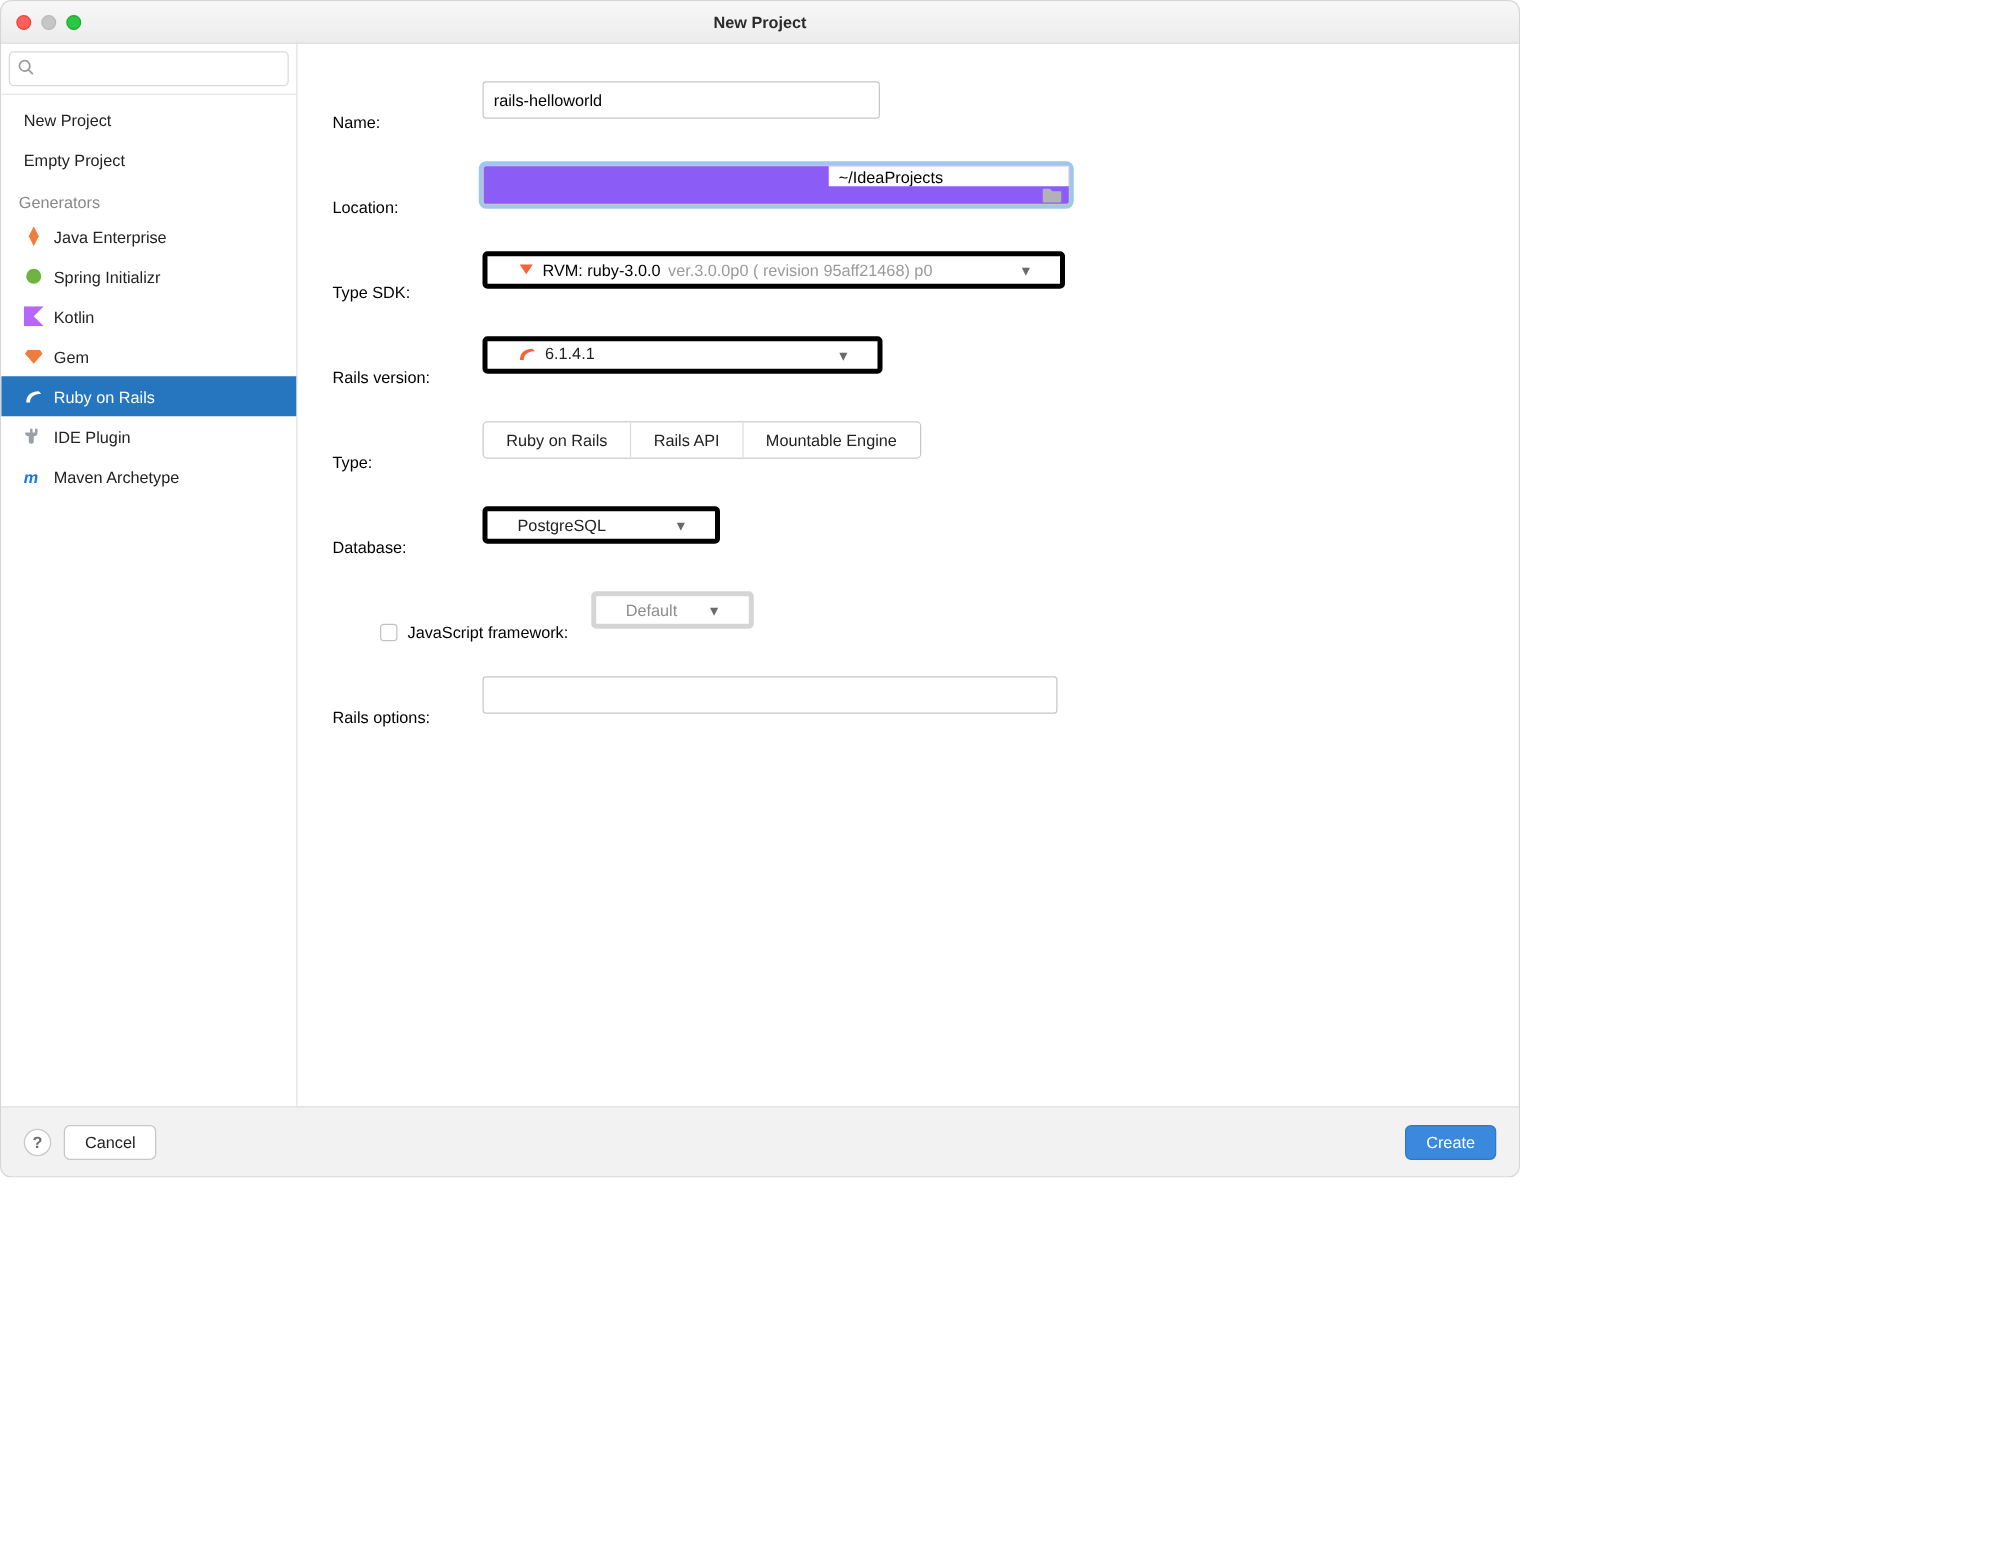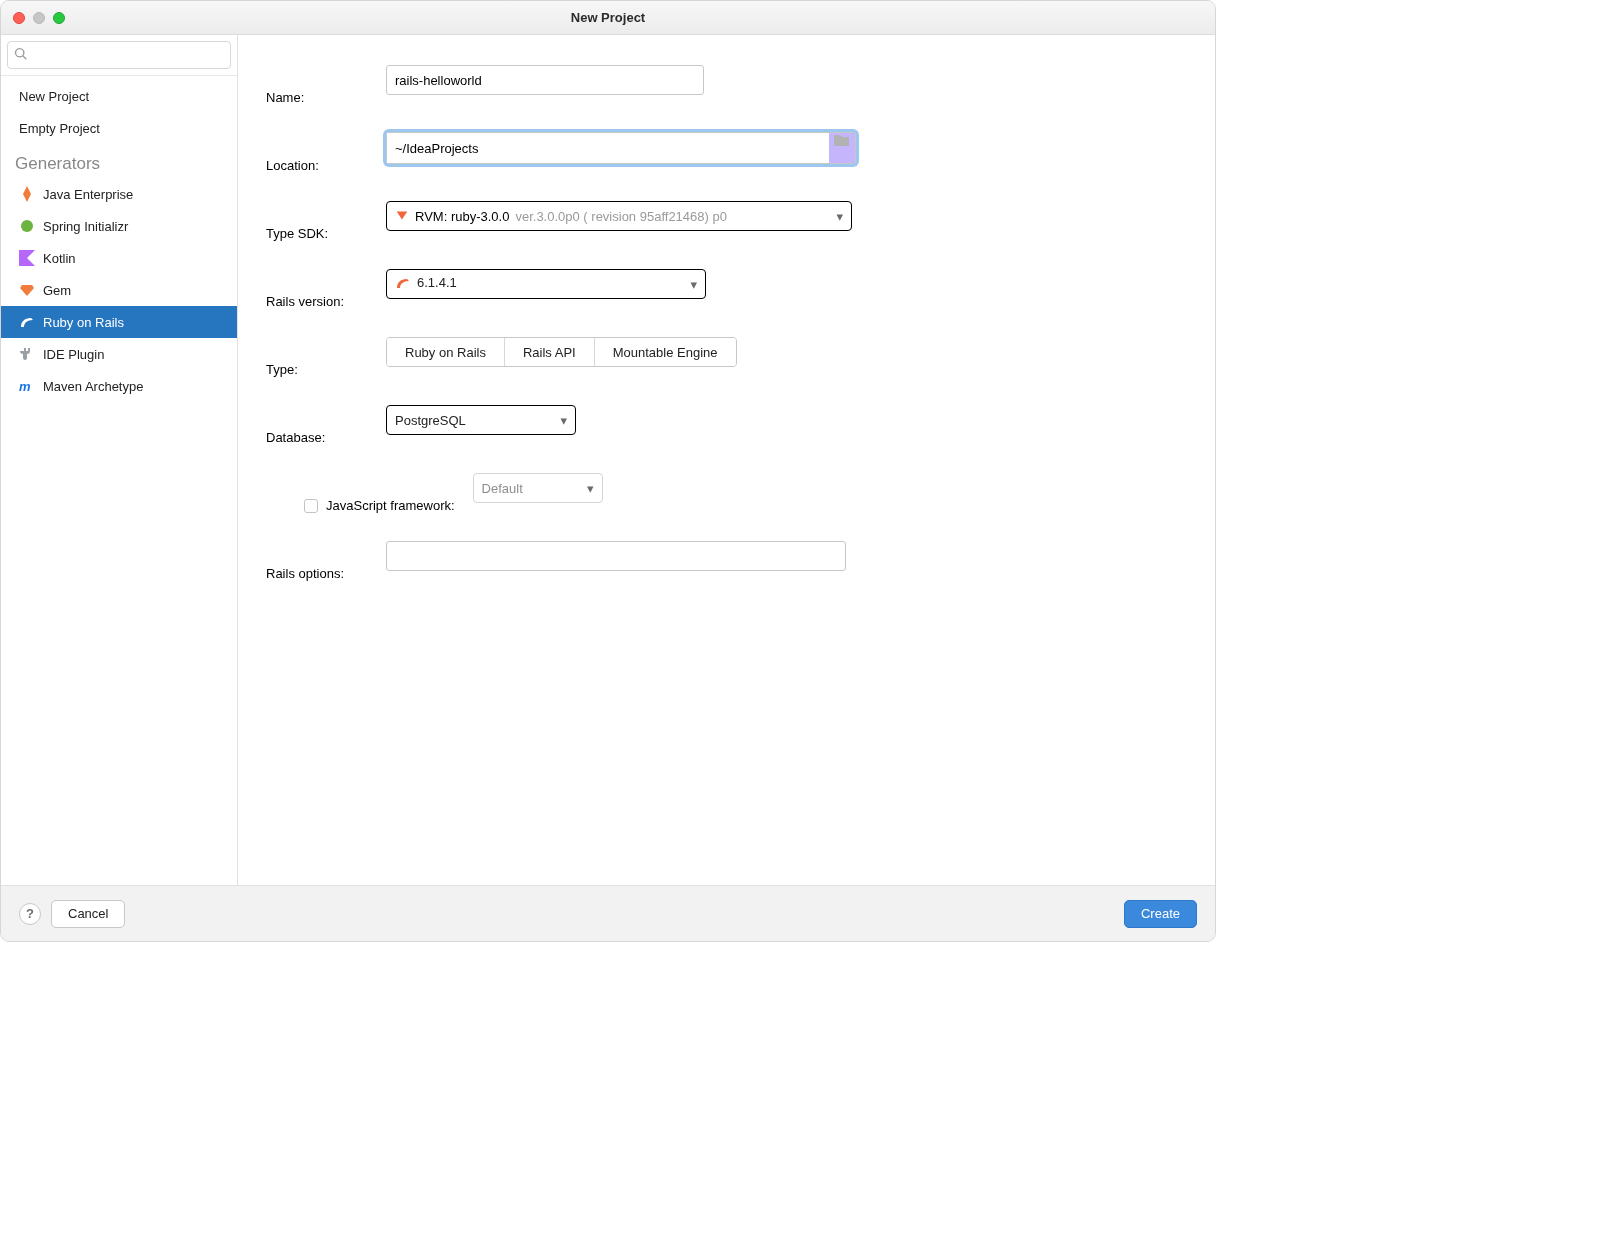--- a/index.html
+++ b/index.html
@@ -13,32 +13,32 @@
   .tl.green { background: #28c840; border: 0.5px solid #1fa633; }
   .title { position: absolute; left: 0; right: 0; text-align: center; font-weight: 600; color: #2b2b2b; }
   .body { flex: 1; display: flex; background: #fff; min-height: 0; }
   .sidebar { width: 237px; border-right: 1px solid #e2e2e2; display: flex; flex-direction: column; background: #fff; }
   .searchwrap { padding: 6px 6px; border-bottom: 1px solid #e7e7e7; }
   .search { display: flex; align-items: center; gap: 6px; height: 28px; padding: 0 6px; border: 1px solid #d8d8d8; border-radius: 4px; background: #fff; }
   .search svg { width: 14px; height: 14px; fill: #9a9a9a; }
   .search input { border: none; outline: none; flex: 1; font-size: 13px; background: transparent; }
   .side-list { padding-top: 4px; }
   .side-item { display: flex; align-items: center; gap: 8px; height: 32px; padding: 0 18px; cursor: default; }
-  .side-section { color: #888; padding: 10px 14px 4px; font-size: 17px; }
+  .side-section { color: #888; padding: 10px 14px 4px; font-size: 13px; }
   .side-item.selected { background: #2675bf; color: #fff; }
   .side-item .icon { width: 16px; height: 16px; display: inline-flex; align-items: center; justify-content: center; }
   .content { flex: 1; padding: 20px 28px; overflow: auto; }
   .row { display: flex; align-items: center; margin-bottom: 18px; }
   .row .lbl { width: 120px; color: #000; margin-top: 35px; }
   input[type=text].txt { height: 30px; border: 1px solid #c7c7c7; border-radius: 3px; padding: 0 8px; font-size: 13px; background: #fff; }
   .name-input { width: 318px; }
-  .loc-wrap { width: 470px; display: flex; align-items: flex-start; border: 1px solid #c7c7c7; border-radius: 3px; height: 32px; box-shadow: 0 0 0 3px #9ec7ef; background: #c4b5fd; }
+  .loc-wrap { width: 470px; display: flex; align-items: flex-end; border: 1px solid #c7c7c7; border-radius: 3px; height: 32px; box-shadow: 0 0 0 3px #9ec7ef; background: #8b5cf6; flex-direction: column; }
   .loc-wrap input { border: none; outline: none; flex: 1; padding: 0 8px; font-size: 13px; height: 100%; }
   .loc-wrap .browse { width: 26px; color: #b2b2b2; display: flex; align-items: center; justify-content: center; }
-  .combo { display: inline-flex; align-items: center; justify-content: space-between; height: 30px; border: 1px solid #000000; border-radius: 4px; padding: 0 8px; background: #fff; gap: 8px; }
+  .combo { display: inline-flex; align-items: center; justify-content: space-between; height: 30px; border: 4px solid #000000; border-radius: 4px; padding: 0 24px; background: #fff; gap: 8px; }
   .combo .caret { color: #6a6a6a; }
   .sdk-combo { width: 466px; }
   .sdk-combo .sdk-main { color: #000; }
   .sdk-combo .sdk-meta { color: #9a9a9a; }
   .rails-combo { width: 320px; }
   .db-combo { width: 190px; gap: 28px; }
   .js-combo { width: 130px; color: #8e8e8e; border-color: #d5d5d5; }
   .segmented { display: inline-flex; border: 1px solid #c7c7c7; border-radius: 4px; overflow: hidden; height: 30px; }
   .seg { padding: 0 18px; display: flex; align-items: center; background: #fff; border-right: 1px solid #d8d8d8; }
   .seg:last-child { border-right: none; }

